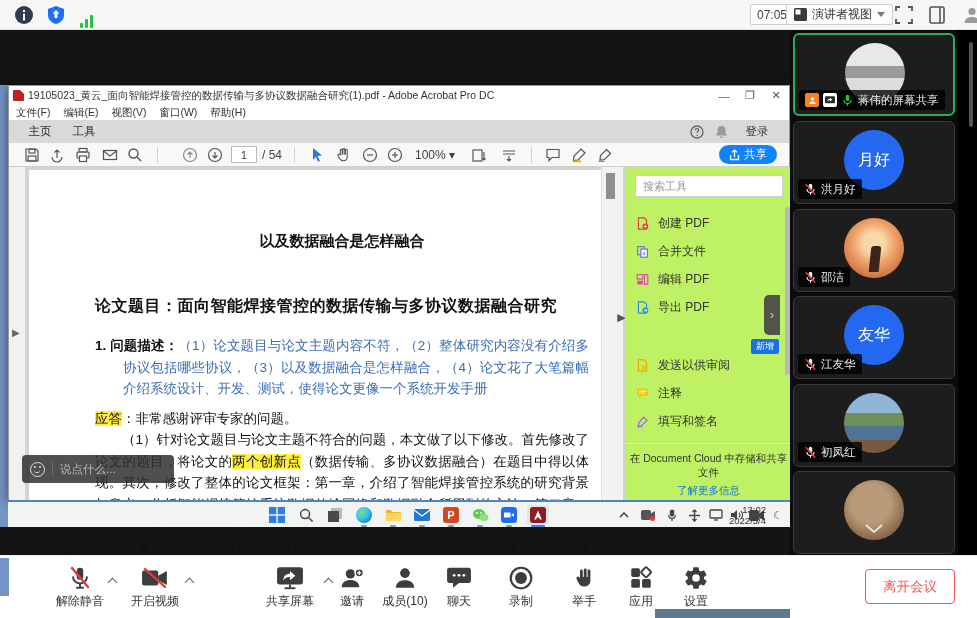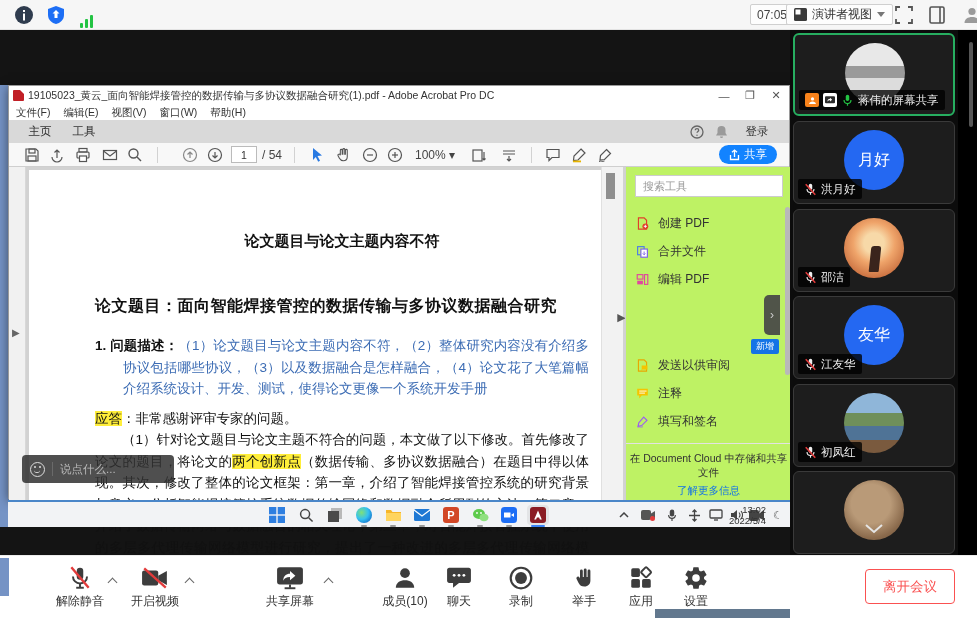--- a/index.html
+++ b/index.html
@@ -331,21 +331,21 @@
         </span>
       </div>
 
       <div class="abs aw-content">
         <div class="rail">
             <span class="railarrow">▶</span>
           </div>
 
         <div class="page">
           <div class="doc">
-            <div class="t1">论文题目与论文主题内容不符</div>
+            <div class="t1">以及数据融合是怎样融合</div>
             <div class="t2">论文题目：面向智能焊接管控的数据传输与多协议数据融合研究</div>
             <p class="q"><b>1. 问题描述：</b><span>（1）论文题目与论文主题内容不符，（2）整体研究内容没有介绍多协议包括哪些协议，（3）以及数据融合是怎样融合，（4）论文花了大笔篇幅介绍系统设计、开发、测试，使得论文更像一个系统开发手册</span></p>
             <p><span class="hl">应答</span><span>：非常感谢评审专家的问题。</span></p>
             <p class="ind"><span>（1）针对论文题目与论文主题不符合的问题，本文做了以下修改。首先修改了论文的题目，将论文的</span><span class="hl">两个创新点</span><span>（数据传输、多协议数据融合）在题目中得以体现。其次，修改了整体的论文框架：第一章，介绍了智能焊接管控系统的研究背景与意义，分析智能焊接管控系统数据传输网络和数据融合所用到的方法；第二章，介绍了数据传输网络与数据融合的相关理论；第三章，对智能焊接管控系统中使用的多层多代理传输网络模型进行研究，提出了一种改进的多层多代理传输网络模型；第四章，对不</span></p>
           </div>
         </div>
 
         <div class="vscroll">
             <span class="vthumb"></span>
           </div>
@@ -370,20 +370,28 @@
             <span>合并文件</span>
           </div>
           <div class="pitem" style="top:98px">
             <svg class="miniic" viewBox="0 0 16 16">
                 <rect x="1.5" y="2" width="7" height="5.5" fill="none" stroke="#e0479e" stroke-width="1.4"></rect>
                 <rect x="1.5" y="9.5" width="7" height="4.5" fill="#e0479e"></rect>
                 <rect x="10.5" y="2" width="4" height="12" fill="none" stroke="#e0479e" stroke-width="1.4"></rect>
               </svg>
             <span>编辑 PDF</span>
           </div>
+          <div class="pitem" style="top:126px">
+            <svg class="miniic" viewBox="0 0 16 16">
+                <path d="M3 1h7l3 3v11H3z" fill="none" stroke="#2d8ceb" stroke-width="1.4"></path>
+                <circle cx="11.5" cy="11.5" r="3.6" fill="#2d8ceb"></circle>
+                <path d="M9.8 11.5h3.4M11.8 9.9l1.6 1.6-1.6 1.6" stroke="#fff" stroke-width="1.1" fill="none"></path>
+              </svg>
+            <span>导出 PDF</span>
+          </div>
           <span class="pbadge" style="top:172px">新增</span>
           <div class="pitem" style="top:184px">
             <svg class="miniic" viewBox="0 0 16 16">
                 <path d="M3 1h7l3 3v11H3z" fill="none" stroke="#e8a800" stroke-width="1.4"></path>
                 <rect x="7" y="8" width="7" height="5" fill="#f5c400"></rect>
                 <path d="M8 13l-1.5 2v-2z" fill="#f5c400"></path>
               </svg>
             <span>发送以供审阅</span>
           </div>
           <div class="pitem" style="top:212px">
@@ -654,20 +662,31 @@
             <rect x="1" y="2" width="24" height="16" rx="2.5" fill="#3d3d3d"></rect>
             <path d="M13 5.5l5 4.3-5 4.3v-3c-3.3 0-5.3 1.2-6.2 3.4 0-4.3 2.5-6.4 6.2-6.4z" fill="#fff"></path>
             <line x1="13" y1="18" x2="13" y2="21" stroke="#3d3d3d" stroke-width="1.8"></line>
             <line x1="8" y1="21.5" x2="18" y2="21.5" stroke="#3d3d3d" stroke-width="1.8"></line>
           </svg>
       </span>
       <div class="lb">共享屏幕</div>
     </div>
     <span class="chev" style="left:324px"></span>
 
+    <div class="mbtn" style="left:321px; width:64px; left:320px;">
+      <span class="ic">
+        <svg width="27" height="26" viewBox="0 0 26 24">
+            <circle cx="11" cy="8" r="4.5" fill="#3d3d3d"></circle>
+            <path d="M2.5 21c0-4.8 4-7 8.5-7s8.5 2.2 8.5 7z" fill="#3d3d3d"></path>
+            <circle cx="19.5" cy="7" r="4" fill="#3d3d3d" stroke="#fff" stroke-width="1.4"></circle>
+            <path d="M19.5 5v4M17.5 7h4" stroke="#fff" stroke-width="1.3"></path>
+          </svg>
+      </span>
+      <div class="lb">邀请</div>
+    </div>
 
     <div class="mbtn" style="left:372px">
       <span class="ic">
         <svg width="26" height="26" viewBox="0 0 24 24">
             <circle cx="12" cy="7.5" r="4.5" fill="#3d3d3d"></circle>
             <path d="M3.5 21c0-4.8 4-7 8.5-7s8.5 2.2 8.5 7z" fill="#3d3d3d"></path>
           </svg>
       </span>
       <div class="lb">成员(10)</div>
     </div>

